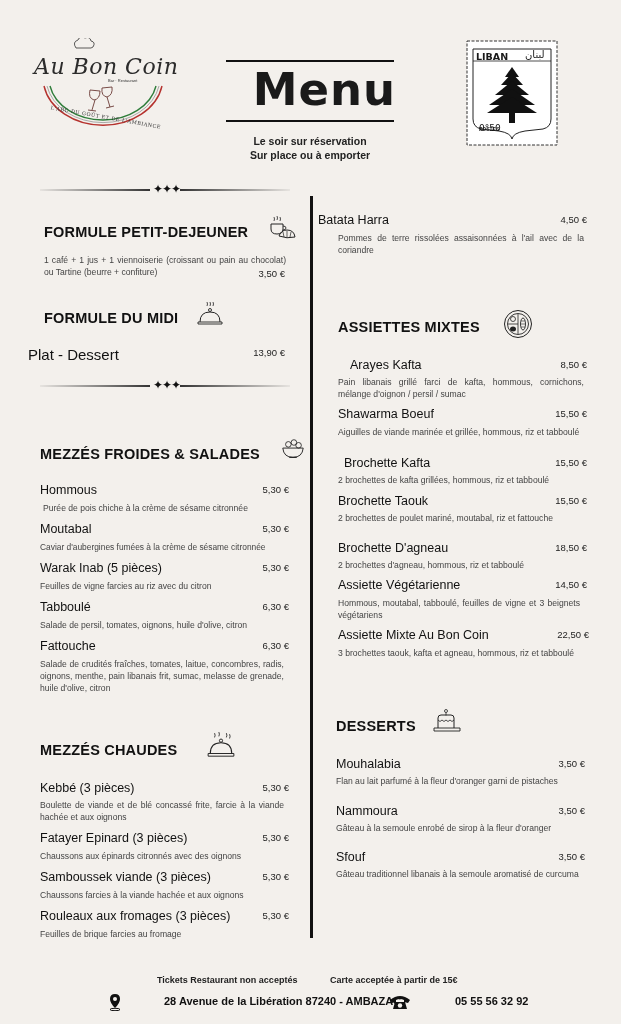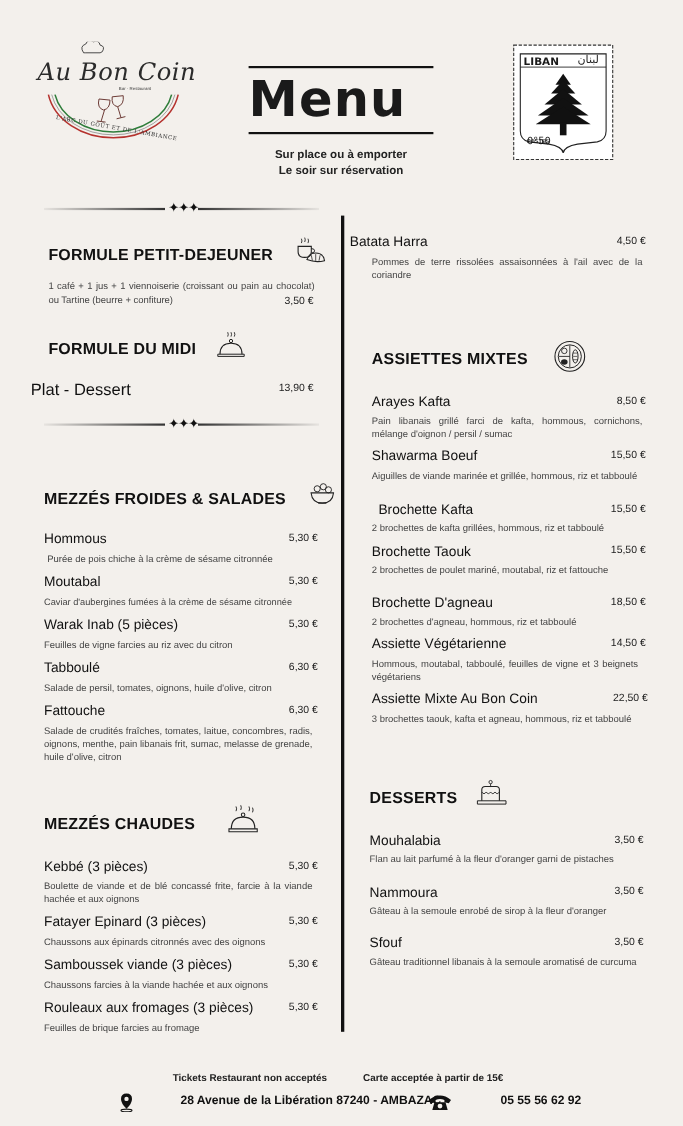--- a/index.html
+++ b/index.html
@@ -9,21 +9,21 @@
   .abs { position: absolute; }
 
   
   .logo { left: 28px; top: 38px; width: 150px; height: 100px; }
   .logo-script { position: absolute; left: 6px; top: 16px; font-family: "DejaVu Serif", serif; font-style: italic; font-size: 22px; color: #2b2b2b; letter-spacing: 0.5px; white-space: nowrap; }
   .logo-sub { position: absolute; left: 80px; top: 40px; font-size: 4px; color: #333; }
   .logo-tag { position: absolute; left: 22px; top: 76px; font-family: "DejaVu Serif", serif; font-size: 5px; color: #333; letter-spacing: 0.5px; white-space: nowrap; transform: rotate(10deg); }
 
   .title-block { left: 226px; top: 60px; width: 170px; }
   .title-rule { height: 2px; background: #111; width: 168px; }
-  .title { font-family: "DejaVu Sans", sans-serif; font-weight: bold; font-size: 45px; text-align: left; letter-spacing: 1px; line-height: 56px; height: 58px; }
+  .title { font-family: "DejaVu Sans", sans-serif; font-weight: bold; font-size: 45px; text-align: right; letter-spacing: 1px; line-height: 56px; height: 58px; }
   .subtitle { left: 200px; top: 134px; width: 220px; text-align: center; font-size: 10.5px; font-weight: bold; line-height: 14px; color: #222; }
 
   .stamp { left: 465px; top: 39px; width: 94px; height: 108px; }
 
   
   .ornament { width: 250px; height: 12px; }
   .ornament .line { position: absolute; top: 5px; height: 1.5px; background: linear-gradient(90deg, rgba(0,0,0,0.05), #333); }
   .ornament .line.right { background: linear-gradient(90deg, #333, rgba(0,0,0,0.05)); }
   .ornament .stars { position: absolute; left: 113px; top: -2px; font-size: 12px; letter-spacing: -1px; color: #111; }
 
@@ -65,22 +65,22 @@
   <div class="logo-sub">Bar · Restaurant</div>
   <div class="logo-tag">L'ABC DU GOÛT ET DE L'AMBIANCE</div>
 </div>
 
 <div class="abs title-block">
   <div class="title-rule"></div>
   <div class="title">Menu</div>
   <div class="title-rule"></div>
 </div>
 <div class="abs subtitle">
+  <div>Le soir sur réservation</div>
   <div>Sur place ou à emporter</div>
-  <div>Le soir sur réservation</div>
 </div>
 
 <div class="abs stamp">
   <svg width="94" height="108" viewBox="0 0 94 108">
     <rect x="2" y="2" width="90" height="104" fill="#fff" stroke="#333" stroke-width="1" stroke-dasharray="3 1.5"></rect>
     <path d="M8 10 L86 10 L86 80 Q86 88 78 90 L60 92 Q48 94 47 100 Q46 94 34 92 L16 90 Q8 88 8 80 Z" fill="#fff" stroke="#222" stroke-width="1"></path>
     <line x1="8" y1="22" x2="86" y2="22" stroke="#222" stroke-width="0.8"></line>
 
     <g fill="#111">
       <polygon points="47,28 40,38 54,38"></polygon>
@@ -200,21 +200,21 @@
   <circle cx="15" cy="15" r="10.5" fill="none" stroke="#222" stroke-width="0.9"></circle>
   <line x1="15" y1="5" x2="15" y2="25" stroke="#222" stroke-width="0.8"></line>
   <line x1="5" y1="15" x2="15" y2="15" stroke="#222" stroke-width="0.8"></line>
   <circle cx="10" cy="10" r="2.5" fill="none" stroke="#222" stroke-width="0.8"></circle>
   <ellipse cx="10" cy="20" rx="3" ry="2.5" fill="#222"></ellipse>
   <ellipse cx="20" cy="15" rx="2.5" ry="6" fill="none" stroke="#222" stroke-width="0.9"></ellipse>
   <path d="M18 12 h4 M18 15 h4 M18 18 h4" stroke="#222" stroke-width="0.6"></path>
 </svg>
 
 <div>
-  <div class="abs item-name" style="left:338px;top:358px">Arayes Kafta</div>
+  <div class="abs item-name" style="left:350px;top:358px">Arayes Kafta</div>
   <div class="abs item-price" style="left:538px;top:359px;width:49px">8,50 €</div>
   <div class="abs item-desc" style="left:338px;top:376px;width:246px;text-align-last:left">Pain libanais grillé farci de kafta, hommous, cornichons, mélange d'oignon / persil / sumac</div>
 
   <div class="abs item-name" style="left:338px;top:407px">Shawarma Boeuf</div>
   <div class="abs item-price" style="left:538px;top:408px;width:49px">15,50 €</div>
   <div class="abs item-desc" style="left:338px;top:426px;width:244px;text-align-last:left">Aiguilles de viande marinée et grillée, hommous, riz et tabboulé</div>
 
   <div class="abs item-name" style="left:344px;top:456px">Brochette Kafta</div>
   <div class="abs item-price" style="left:538px;top:457px;width:49px">15,50 €</div>
   <div class="abs item-desc" style="left:338px;top:474px;width:250px;white-space:nowrap">2 brochettes de kafta grillées, hommous, riz et tabboulé</div>
@@ -267,13 +267,13 @@
   <circle cx="7" cy="6" r="2" fill="#f3f0ec"></circle>
   <ellipse cx="7" cy="16.5" rx="5" ry="1.2" fill="none" stroke="#111" stroke-width="1"></ellipse>
 </svg>
 <div class="abs footer-info" style="left:127px;top:995px">28 Avenue de la Libération 87240 - AMBAZAC</div>
 
 <svg class="abs" style="left:389px;top:994px;width:22px;height:16px" viewBox="0 0 22 16">
   <path d="M1 6 q10 -8 20 0 l-2 3 l-4 -1 v-2 q-4 -2 -8 0 v2 l-4 1 z" fill="#111"></path>
   <path d="M6 8 h10 l2 7 h-14 z" fill="#111"></path>
   <circle cx="11" cy="11.5" r="2.2" fill="#f3f0ec"></circle>
 </svg>
-<div class="abs footer-info" style="left:418px;top:995px">05 55 56 62 92</div>
+<div class="abs footer-info" style="left:418px;top:995px">05 55 56 32 92</div>
 
 </body></html>

